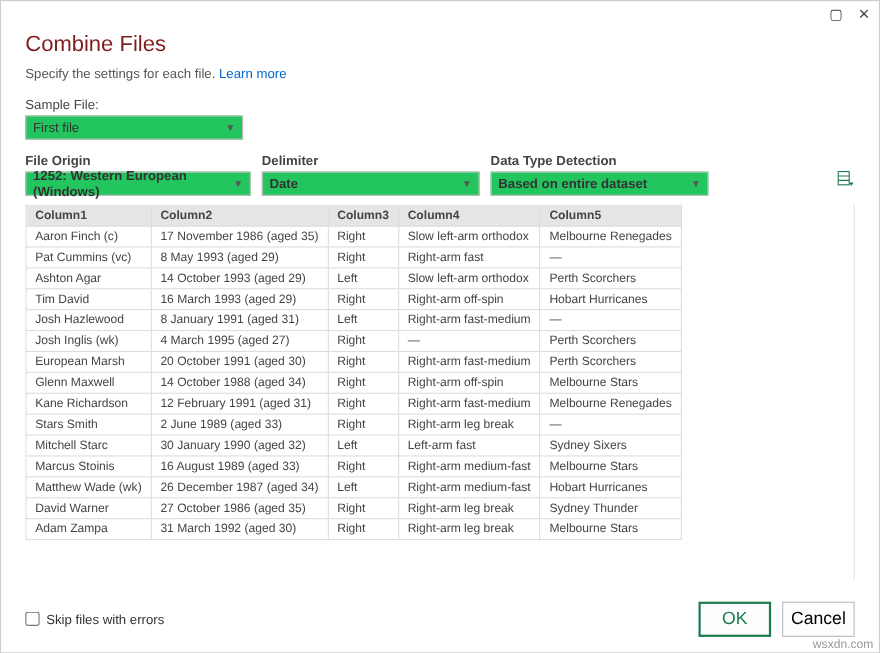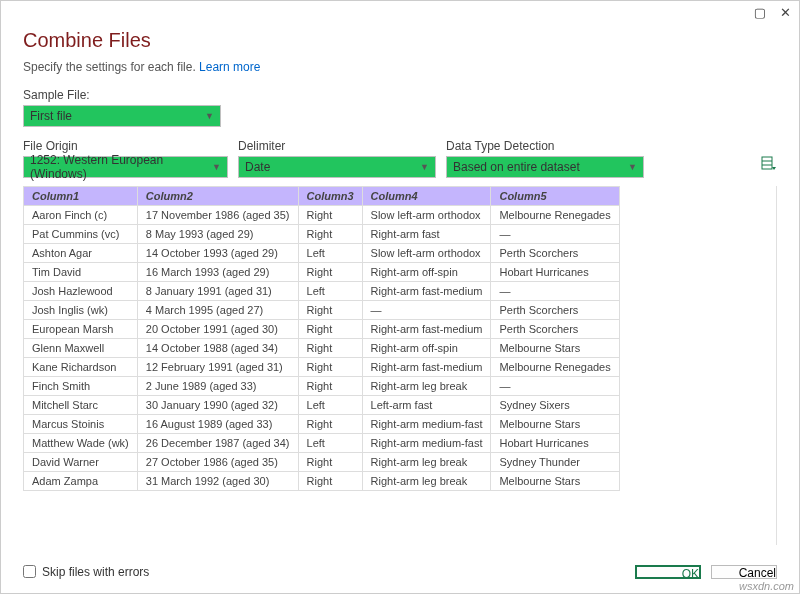--- a/index.html
+++ b/index.html
@@ -9,38 +9,38 @@
     .titlebar span { font-size: 13px; color: #444; cursor: pointer; }
     .content { padding: 6px 22px 10px 22px; flex: 1; display: flex; flex-direction: column; overflow: hidden; }
     h1 { font-size: 20px; font-weight: 400; color: #7f1d1d; margin-bottom: 8px; }
     .subtitle { color: #555; margin-bottom: 14px; }
     .subtitle a { color: #0066cc; text-decoration: none; }
     .field-label { color: #444; margin-bottom: 3px; display: block; }
     .dropdown { border: 1px solid #c0c0c0; background: #22c55e; height: 22px; display: flex; align-items: center; justify-content: space-between; padding: 0 6px; cursor: pointer; }
     .chev { font-size: 9px; color: #555; }
     .sample-row { margin-bottom: 12px; }
     .sample-row .dropdown { width: 198px; }
-    .three-col { display: flex; gap: 10px; margin-bottom: 8px; align-items: flex-end; }
+    .three-col { display: flex; gap: 10px; margin-bottom: 8px; align-items: flex-end; font-weight: bold; }
     .col { flex: 1; }
     .col-origin { flex: 0 0 205px; }
     .col-delim { flex: 0 0 198px; }
     .col-dtype { flex: 0 0 198px; }
     .icon-right { margin-left: auto; color: #1a7a4c; font-size: 16px; padding-bottom: 2px; }
     .table-wrap { flex: 1; overflow: auto; border-right: 1px solid #e0e0e0; }
     table { border-collapse: collapse; font-size: 11px; }
     th, td { border: 1px solid #ddd; padding: 3px 8px; text-align: left; white-space: nowrap; height: 18px; }
-    th { background: #c4b5fd; font-weight: 600; font-style: italic; color: #444; }
+    th { background: #e5e5e5; font-weight: 600; color: #444; }
     td { color: #444; }
     .footer { display: flex; align-items: center; padding: 10px 22px 14px 22px; }
     .chk { display: flex; gap: 6px; }
     .chk input { width: 13px; height: 13px; }
     .btns { margin-left: auto; display: flex; gap: 10px; }
-    .btn { min-width: 66px; height: 14px; border: 1px solid #bbb; background: #fdfdfd; cursor: pointer; font-size: 12px; text-align: right; }
+    .btn { min-width: 66px; height: 32px; border: 1px solid #bbb; background: #fdfdfd; cursor: pointer; font-size: 16px; }
     .btn.primary { border: 2px solid #1a7a4c; color: #1a7a4c; }
-    .watermark { position: fixed; bottom: 2px; right: 6px; font-size: 11px; color: #999; font-style: italic; }
+    .watermark { position: fixed; bottom: 2px; right: 6px; font-size: 11px; color: #999; }
   </style>
 </head>
 <body>
 
 <div class="window">
   <div class="titlebar">
     <span>▢</span>
     <span>✕</span>
   </div>
   <div class="content">
@@ -158,21 +158,21 @@
               <td>Melbourne Stars</td>
             </tr>
             <tr>
               <td>Kane Richardson</td>
               <td>12 February 1991 (aged 31)</td>
               <td>Right</td>
               <td>Right-arm fast-medium</td>
               <td>Melbourne Renegades</td>
             </tr>
             <tr>
-              <td>Finch Smith</td>
+              <td>Stars Smith</td>
               <td>2 June 1989 (aged 33)</td>
               <td>Right</td>
               <td>Right-arm leg break</td>
               <td>—</td>
             </tr>
             <tr>
               <td>Mitchell Starc</td>
               <td>30 January 1990 (aged 32)</td>
               <td>Left</td>
               <td>Left-arm fast</td>

